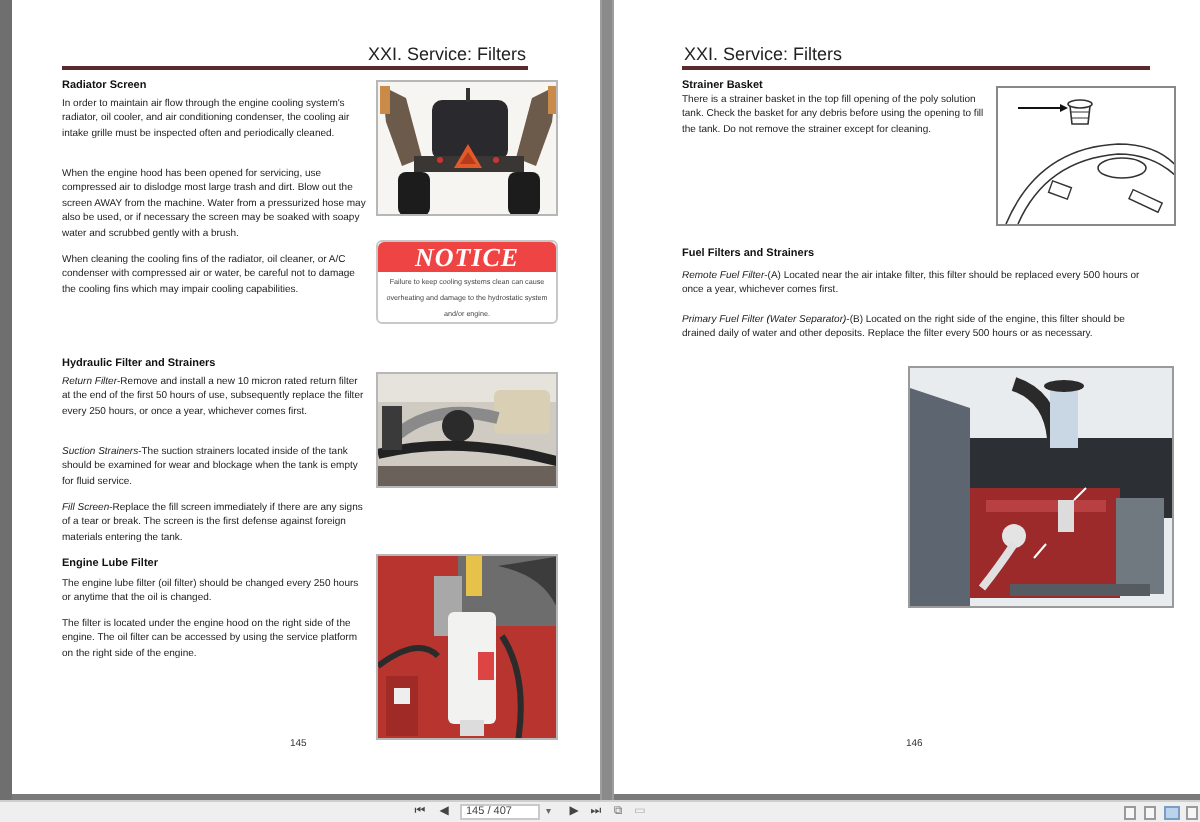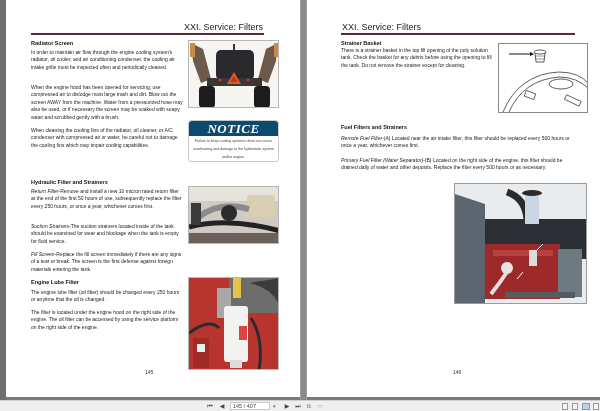--- a/index.html
+++ b/index.html
@@ -15,21 +15,21 @@
   #page-right .page-header { left: 35px; }
   .header-rule { position: absolute; top: 33px; height: 2px; background: #5a2a2e; }
   #page-left .header-rule { left: 25px; width: 233px; }
   #page-right .header-rule { left: 34px; width: 234px; }
   .sec-title { position: absolute; font-size: 5.5px; font-weight: bold; color: #111; }
   .para { position: absolute; font-size: 5px; line-height: 7.4px; color: #222; }
   .para i { font-style: italic; }
   .photo { position: absolute; border: 1px solid #b7b7b7; overflow: hidden; }
   .pagenum { position: absolute; font-size: 5px; color: #333; }
   .notice { position: absolute; left: 182px; top: 120px; width: 91px; height: 42px; border: 1px solid #c8c8c8; border-radius: 3px; background: #fff; }
-  .notice-head { height: 15px; background: #0c4a6e; border-radius: 3px 3px 0 0; color: #fff; font-family: "Liberation Serif", serif; font-style: italic; font-weight: bold; font-size: 13px; text-align: center; line-height: 15px; letter-spacing: 0.5px; }
+  .notice-head { height: 15px; background: #ef4444; border-radius: 3px 3px 0 0; color: #fff; font-family: "Liberation Serif", serif; font-style: italic; font-weight: bold; font-size: 13px; text-align: center; line-height: 15px; letter-spacing: 0.5px; }
   .notice-body { font-size: 3.6px; line-height: 8px; color: #444; text-align: center; padding: 1px 3px; }
   #statusbar { position: absolute; left: 0; top: 400px; width: 600px; height: 11px; background: #efefef; border-top: 1px solid #cfcfcf; }
   .sb-btn { position: absolute; top: 1px; height: 9px; font-size: 6px; line-height: 9px; color: #444; text-align: center; }
   .page-input { position: absolute; left: 230px; top: 1px; width: 40px; height: 8px; background: #fff; border: 1px solid #c9c9c9; font-size: 5.5px; line-height: 7px; color: #444; padding-left: 2px; }
   .page-dd { position: absolute; left: 273px; top: 1px; width: 6px; height: 8px; font-size: 5px; line-height: 8px; color: #666; }
   .view-btn { position: absolute; top: 2px; width: 6px; height: 7px; border: 1px solid #9a9a9a; background: #f6f6f6; }
   .view-btn.active { background: #bcd3ec; border-color: #7a9cc5; }
 </style>
 </head>
 <body>

